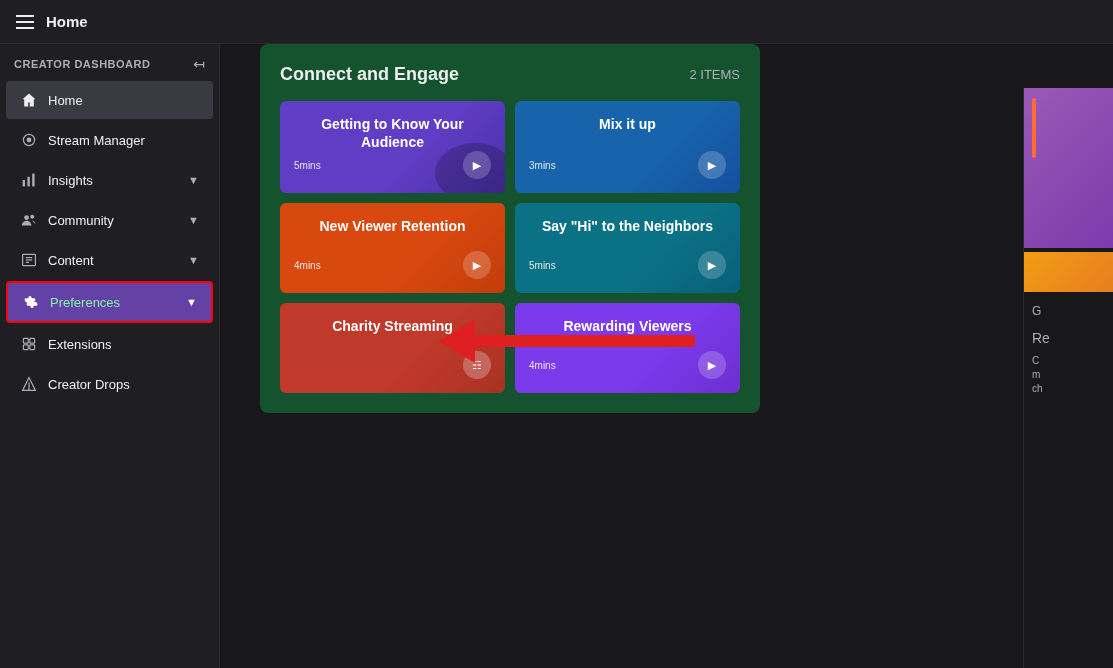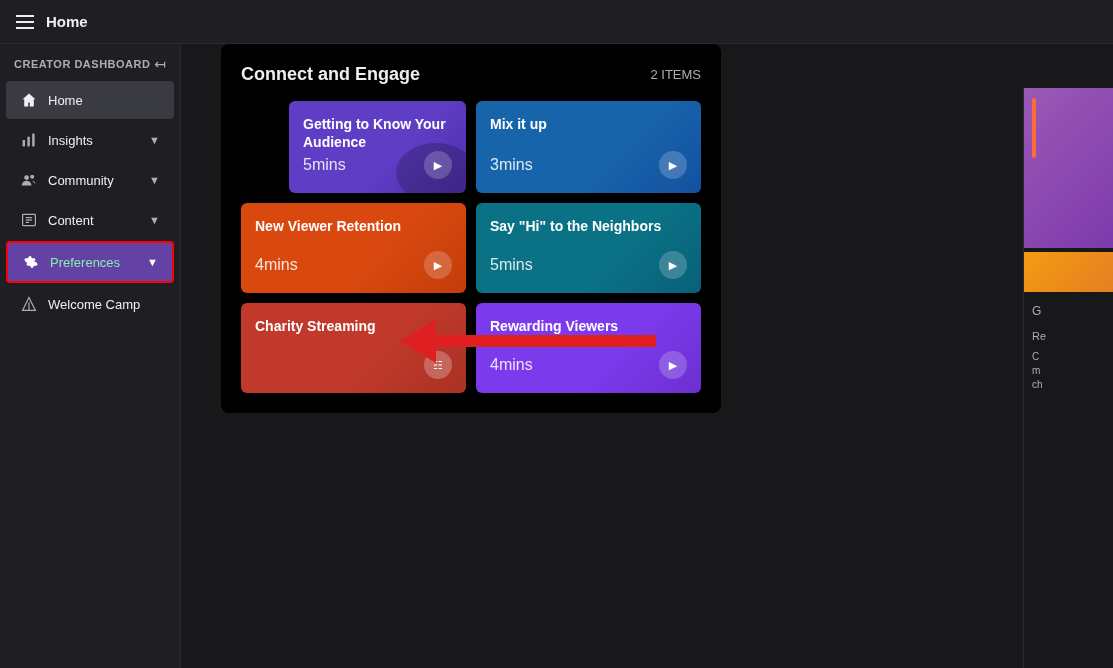--- a/index.html
+++ b/index.html
@@ -45,21 +45,21 @@
 
     
     .main-layout {
       display: flex;
       flex: 1;
       overflow: hidden;
     }
 
     
     .sidebar {
-      width: 181px;
+      width: 220px;
       background: #1f1f23;
       flex-shrink: 0;
       display: flex;
       flex-direction: column;
       overflow-y: auto;
       border-right: 1px solid #2a2a2d;
     }
 
     .sidebar-header {
       display: flex;
@@ -139,24 +139,25 @@
 
     .welcome-heading {
       font-size: 36px;
       font-weight: 700;
       color: #efeff1;
       padding: 30px 40px 20px 40px;
     }
 
     .connect-section {
       margin: 0 40px;
-      background: #000000;
+      background: #14532d;
       border-radius: 8px;
       padding: 20px;
       max-width: 500px;
+      text-align: center;
     }
 
     .connect-header {
       display: flex;
       justify-content: space-between;
       align-items: center;
       margin-bottom: 16px;
     }
     .connect-title {
       font-size: 18px;
@@ -194,37 +195,37 @@
       position: relative;
     }
     .card-footer {
       display: flex;
       justify-content: space-between;
       align-items: center;
       z-index: 1;
       position: relative;
     }
     .card-duration {
-      font-size: 16px;
+      font-size: 10px;
       color: rgba(255,255,255,0.85);
     }
     .card-play-btn {
       width: 28px;
       height: 28px;
       background: rgba(255,255,255,0.2);
       border-radius: 50%;
       display: flex;
       align-items: center;
       justify-content: center;
       font-size: 11px;
       color: #fff;
     }
 
     
-    .card-purple { background: #5f3dc4; margin-left: 48px; }
+    .card-purple { background: #5f3dc4; }
     .card-blue { background: #1864ab; }
     .card-orange { background: #d9480f; }
     .card-teal { background: #0b7285; }
     .card-red { background: #c0392b; }
     .card-violet { background: #7c3aed; }
 
     
     .card-purple::after {
       content: '';
       position: absolute;
@@ -295,20 +296,29 @@
 
     <div class="sidebar-item active">
       <span class="sidebar-item-icon">
         <svg class="icon-svg" viewBox="0 0 20 20">
             <path d="M10 2L2 9h2v9h5v-5h2v5h5V9h2L10 2z"></path>
           </svg>
       </span>
       <span class="sidebar-item-label">Home</span>
     </div>
 
+    <div class="sidebar-item">
+      <span class="sidebar-item-icon">
+        <svg class="icon-svg" viewBox="0 0 20 20">
+            <circle cx="10" cy="10" r="3"></circle>
+            <circle cx="10" cy="10" r="7" fill="none" stroke="currentColor" stroke-width="1.5"></circle>
+          </svg>
+      </span>
+      <span class="sidebar-item-label">Stream Manager</span>
+    </div>
 
     <div class="sidebar-item">
       <span class="sidebar-item-icon">
         <svg class="icon-svg" viewBox="0 0 20 20">
             <rect x="2" y="10" width="3" height="8"></rect>
             <rect x="8" y="6" width="3" height="12"></rect>
             <rect x="14" y="2" width="3" height="16"></rect>
           </svg>
       </span>
       <span class="sidebar-item-label">Insights</span>
@@ -347,29 +357,40 @@
             <circle cx="10" cy="10" r="3"></circle>
             <path d="M17 10a7 7 0 01-.1 1.2l1.5 1.2-1.5 2.6-1.8-.7c-.6.5-1.3.9-2 1.1l-.3 1.9h-3l-.3-1.9c-.7-.2-1.4-.6-2-1.1l-1.8.7-1.5-2.6 1.5-1.2A7 7 0 013 10c0-.4 0-.8.1-1.2L1.6 7.6l1.5-2.6 1.8.7c.6-.5 1.3-.9 2-1.1L7.2 2.7h3l.3 1.9c.7.2 1.4.6 2 1.1l1.8-.7 1.5 2.6-1.5 1.2c.1.4.1.8.1 1.2z" fill="white"></path>
           </svg>
       </span>
       <span class="sidebar-item-label" style="color:#86efac;">Preferences</span>
       <span class="sidebar-item-chevron" style="color:#fff;">▼</span>
     </div>
 
 
 
+    <div class="sidebar-item">
+      <span class="sidebar-item-icon">
+        <svg class="icon-svg" viewBox="0 0 20 20">
+            <rect x="3" y="3" width="6" height="6" rx="1" fill="none" stroke="currentColor" stroke-width="1.5"></rect>
+            <rect x="11" y="3" width="6" height="6" rx="1" fill="none" stroke="currentColor" stroke-width="1.5"></rect>
+            <rect x="3" y="11" width="6" height="6" rx="1" fill="none" stroke="currentColor" stroke-width="1.5"></rect>
+            <rect x="11" y="11" width="6" height="6" rx="1" fill="none" stroke="currentColor" stroke-width="1.5"></rect>
+          </svg>
+      </span>
+      <span class="sidebar-item-label">Extensions</span>
+    </div>
 
     <div class="sidebar-item">
       <span class="sidebar-item-icon">
         <svg class="icon-svg" viewBox="0 0 20 20">
             <path d="M10 2 L2 18 H18 Z" fill="none" stroke="currentColor" stroke-width="1.5"></path>
             <line x1="10" y1="8" x2="10" y2="18" stroke="currentColor" stroke-width="1.5"></line>
           </svg>
       </span>
-      <span class="sidebar-item-label">Welcome Camp</span>
+      <span class="sidebar-item-label">Creator Drops</span>
     </div>
   </div>
 
   <div class="content">
 
 
     <div class="connect-section">
       <div class="connect-header">
         <span class="connect-title">Connect and Engage</span>
         <span class="connect-count">2 ITEMS</span>
@@ -430,21 +451,21 @@
 
     <div style="position:absolute; right:0; top:44px; width:90px; height:624px; background:#18181b; border-left:1px solid #2a2a2d; overflow:hidden;">
 
       <div style="height:160px; background: linear-gradient(135deg, #9b59b6, #7d3aac); margin-bottom:4px; position:relative;">
         <div style="position:absolute; top:10px; left:8px; width:4px; height:60px; background:#ff6b35; border-radius:2px;"></div>
       </div>
 
       <div style="height:40px; background: linear-gradient(135deg, #f39c12, #e67e22); margin-bottom:4px;"></div>
 
       <div style="padding:8px; font-size:12px; color:#adadb8;">G</div>
-      <div style="padding:4px 8px; font-size:11px; color:#adadb8;">Re</div>
+      <div style="padding:4px 8px; font-size:14px; color:#adadb8;">Re</div>
       <div style="padding:4px 8px; font-size:10px; color:#adadb8; line-height:1.4;">C<br>m<br>ch</div>
     </div>
 
     <div class="arrow-container">
       <div class="red-arrow">
         <div class="arrow-head"></div>
         <div class="arrow-shaft"></div>
       </div>
     </div>
 

